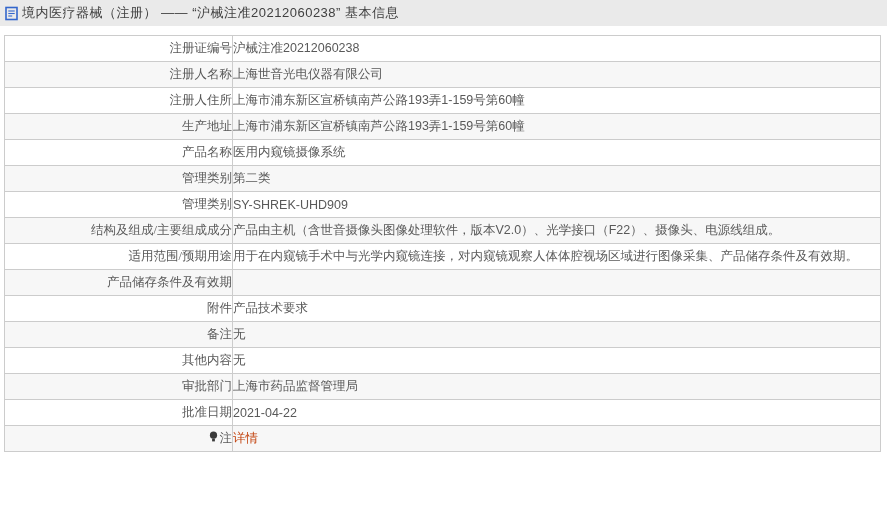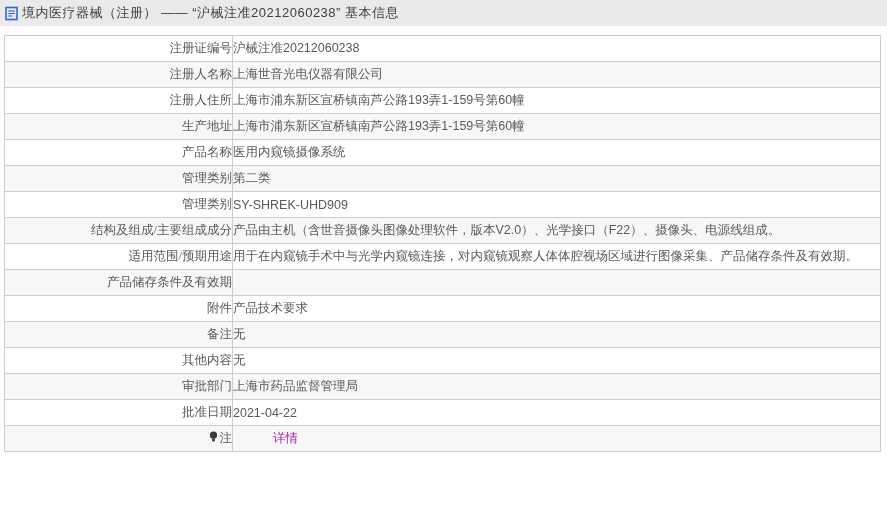--- a/index.html
+++ b/index.html
@@ -54,24 +54,23 @@
   td.label-cell {
     width: 227px;
     text-align: right;
     padding-right: 9px;
     font-family: Liberation Serif, serif;
   }
   td.value-cell {
     padding-left: 10px;
   }
   td.value-cell a {
-    color: #a21caf;
+    color: #c2410c;
     text-decoration: none;
     cursor: pointer;
-    margin-left: 40px;
   }
   .bulb-icon {
     display: inline-block;
     vertical-align: -1px;
     margin-right: 2px;
   }
 </style>
 </head>
 <body>
 

